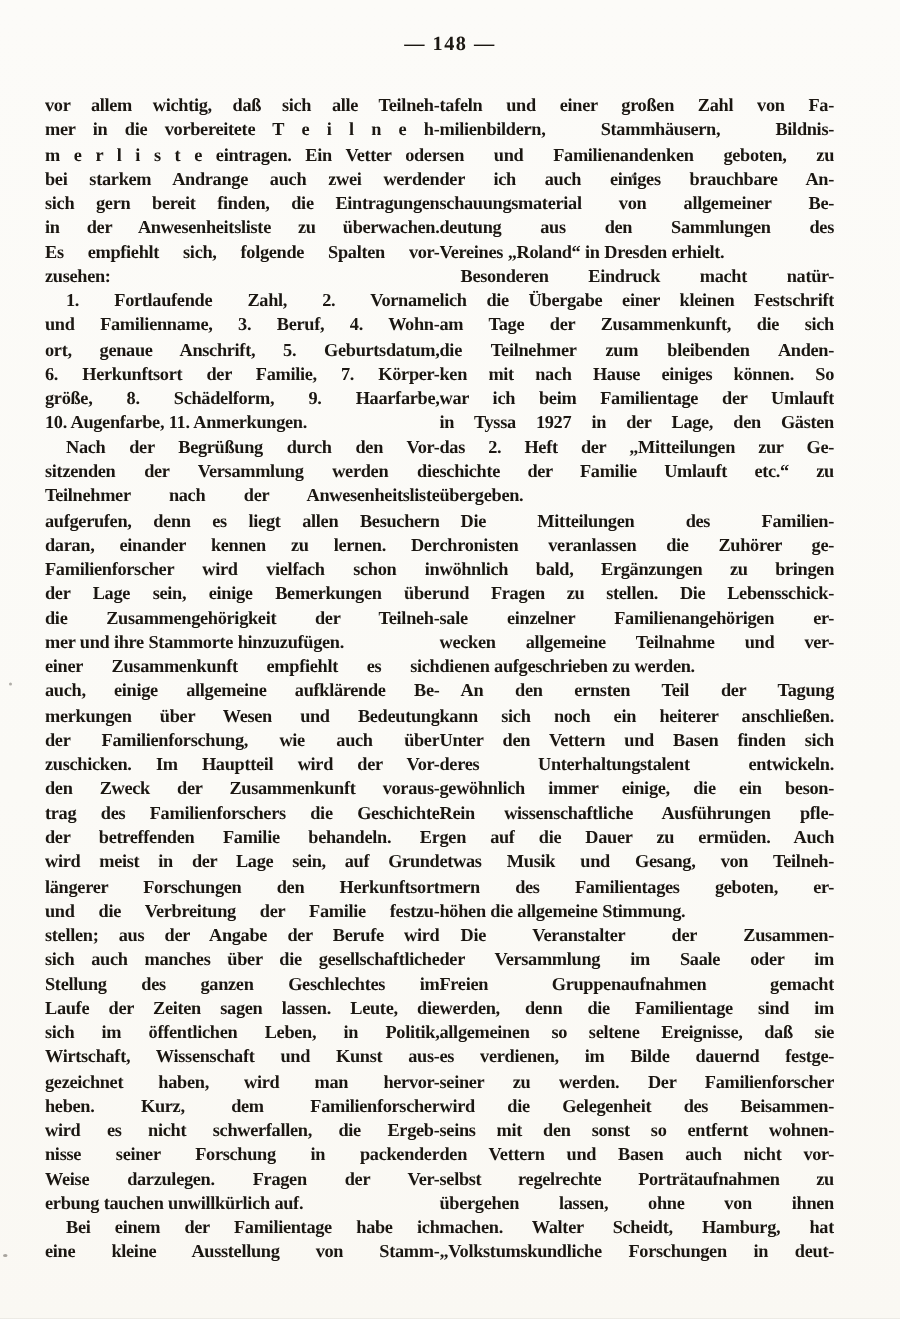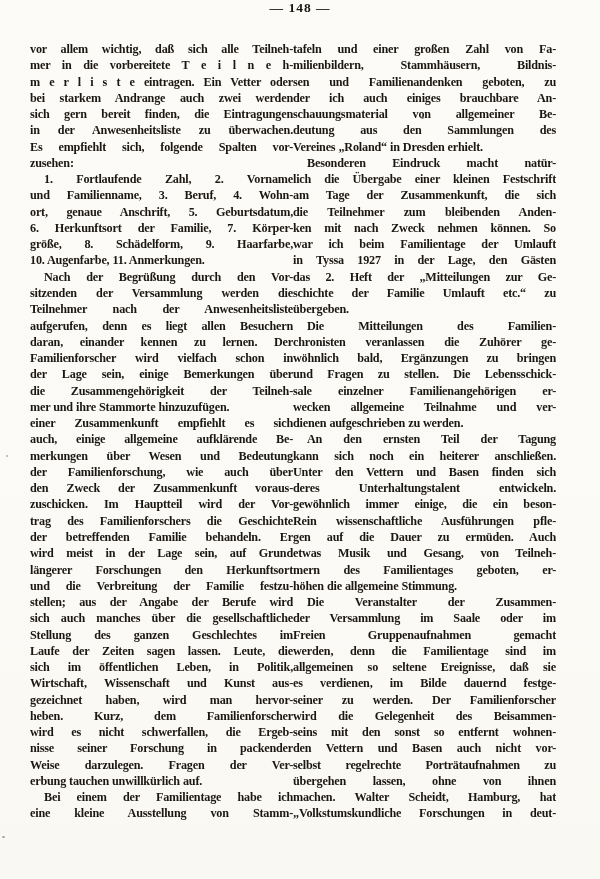--- a/index.html
+++ b/index.html
@@ -9,20 +9,21 @@
     margin:0 auto;
     background:linear-gradient(180deg,#fcfbf8 0%,#fbfaf6 60%,#faf8f3 100%);
     color:#1b1712;
     font-family:"Liberation Serif","DejaVu Serif",serif;
     font-weight:700;
     overflow:hidden;
     box-sizing:border-box;
   }
   .pageno {
     text-align:center;
+    padding-top:21px;
     font-size:13.5px;
     letter-spacing:1px;
     color:#1b1712;
   }
   .columns {
     display:flex;
     padding:25px 30px 0 30px;
   }
   .column { width:263px; }
   .line {
@@ -75,22 +76,22 @@
         <div class="line">aufgerufen, denn es liegt allen Besuchern</div>
         <div class="line">daran, einander kennen zu lernen. Der</div>
         <div class="line">Familienforscher wird vielfach schon in</div>
         <div class="line">der Lage sein, einige Bemerkungen über</div>
         <div class="line">die Zusammengehörigkeit der Teilneh-</div>
         <div class="line pend">mer und ihre Stammorte hinzuzufügen.</div>
         <div class="line">einer Zusammenkunft empfiehlt es sich</div>
         <div class="line">auch, einige allgemeine aufklärende Be-</div>
         <div class="line">merkungen über Wesen und Bedeutung</div>
         <div class="line">der Familienforschung, wie auch über</div>
+        <div class="line">zuschicken. Im Hauptteil wird der Vor-</div>
         <div class="line">den Zweck der Zusammenkunft voraus-</div>
-        <div class="line">zuschicken. Im Hauptteil wird der Vor-</div>
         <div class="line">trag des Familienforschers die Geschichte</div>
         <div class="line">der betreffenden Familie behandeln. Er</div>
         <div class="line">wird meist in der Lage sein, auf Grund</div>
         <div class="line">längerer Forschungen den Herkunftsort</div>
         <div class="line">und die Verbreitung der Familie festzu-</div>
         <div class="line">stellen; aus der Angabe der Berufe wird</div>
         <div class="line">sich auch manches über die gesellschaftliche</div>
         <div class="line">Stellung des ganzen Geschlechtes im</div>
         <div class="line">Laufe der Zeiten sagen lassen. Leute, die</div>
         <div class="line">sich im öffentlichen Leben, in Politik,</div>
@@ -109,21 +110,21 @@
         <div class="line">milienbildern, Stammhäusern, Bildnis-</div>
         <div class="line">sen und Familienandenken geboten, zu</div>
         <div class="line">der ich auch einiges brauchbare An-</div>
         <div class="line">schauungsmaterial von allgemeiner Be-</div>
         <div class="line">deutung aus den Sammlungen des</div>
         <div class="line pend">Vereines „Roland“ in Dresden erhielt.</div>
         <div class="line ind">Besonderen Eindruck macht natür-</div>
         <div class="line">lich die Übergabe einer kleinen Festschrift</div>
         <div class="line">am Tage der Zusammenkunft, die sich</div>
         <div class="line">die Teilnehmer zum bleibenden Anden-</div>
-        <div class="line">ken mit nach Zweck nehmen können. So</div>
+        <div class="line">ken mit nach Hause einiges können. So</div>
         <div class="line">war ich beim Familientage der Umlauft</div>
         <div class="line">in Tyssa 1927 in der Lage, den Gästen</div>
         <div class="line">das 2. Heft der „Mitteilungen zur Ge-</div>
         <div class="line">schichte der Familie Umlauft etc.“ zu</div>
         <div class="line pend">übergeben.</div>
         <div class="line ind">Die Mitteilungen des Familien-</div>
         <div class="line">chronisten veranlassen die Zuhörer ge-</div>
         <div class="line">wöhnlich bald, Ergänzungen zu bringen</div>
         <div class="line">und Fragen zu stellen. Die Lebensschick-</div>
         <div class="line">sale einzelner Familienangehörigen er-</div>

